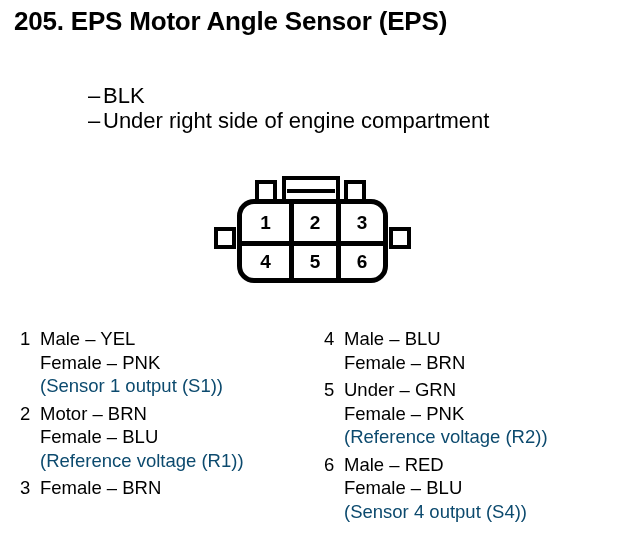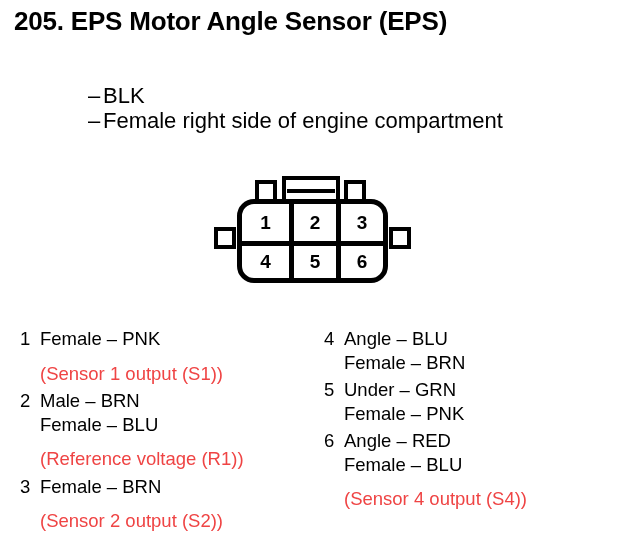--- a/index.html
+++ b/index.html
@@ -142,35 +142,34 @@
   .pin-number {
     position: absolute;
     left: 0;
     top: 0;
     width: 18px;
   }
   .pin-lines {
     margin-left: 20px;
   }
   .pin-note {
-    color: #ef4444;
-    margin-top: 11px;
+    color: #0c4a6e;
   }
 </style>
 </head>
 <body>
 
 <div id="page-title">205. EPS Motor Angle Sensor (EPS)</div>
 
 <div id="description-list">
   <div class="description-item">
     <span class="description-dash">–</span><span>BLK</span>
   </div>
   <div class="description-item">
-    <span class="description-dash">–</span><span>Female right side of engine compartment</span>
+    <span class="description-dash">–</span><span>Under right side of engine compartment</span>
   </div>
 </div>
 
 <div id="connector-diagram">
 
   <div class="top-tab" id="top-tab-left"></div>
   <div id="latch-tab"></div>
   <div id="latch-slot"></div>
   <div class="top-tab" id="top-tab-right"></div>
 
@@ -185,64 +184,65 @@
     <div class="pin-cell row-2 col-b">5</div>
     <div class="pin-cell row-2 col-c">6</div>
   </div>
 </div>
 
 <div class="pin-table" id="pin-table-left">
 
   <div class="pin-entry">
     <span class="pin-number">1</span>
     <div class="pin-lines">
+      <div>Male – YEL</div>
       <div>Female – PNK</div>
       <div class="pin-note">(Sensor 1 output (S1))</div>
     </div>
   </div>
 
   <div class="pin-entry">
     <span class="pin-number">2</span>
     <div class="pin-lines">
-      <div>Male – BRN</div>
+      <div>Motor – BRN</div>
       <div>Female – BLU</div>
       <div class="pin-note">(Reference voltage (R1))</div>
     </div>
   </div>
 
   <div class="pin-entry">
     <span class="pin-number">3</span>
     <div class="pin-lines">
       <div>Female – BRN</div>
-      <div class="pin-note">(Sensor 2 output (S2))</div>
     </div>
   </div>
 
 </div>
 
 <div class="pin-table" id="pin-table-right">
 
   <div class="pin-entry">
     <span class="pin-number">4</span>
     <div class="pin-lines">
-      <div>Angle – BLU</div>
+      <div>Male – BLU</div>
       <div>Female – BRN</div>
     </div>
   </div>
 
   <div class="pin-entry">
     <span class="pin-number">5</span>
     <div class="pin-lines">
       <div>Under – GRN</div>
       <div>Female – PNK</div>
+      <div class="pin-note">(Reference voltage (R2))</div>
     </div>
   </div>
 
   <div class="pin-entry">
     <span class="pin-number">6</span>
     <div class="pin-lines">
-      <div>Angle – RED</div>
+      <div>Male – RED</div>
       <div>Female – BLU</div>
       <div class="pin-note">(Sensor 4 output (S4))</div>
     </div>
   </div>
 
 </div>
 
 </body></html>

